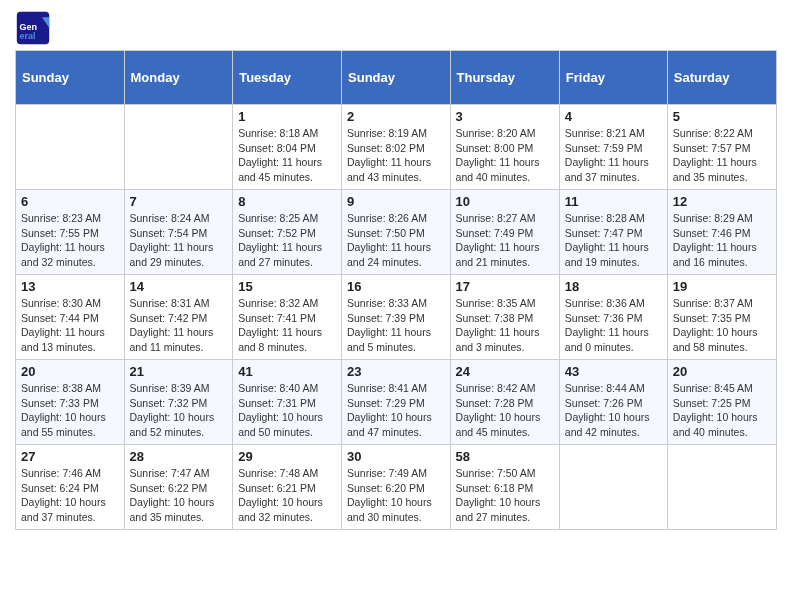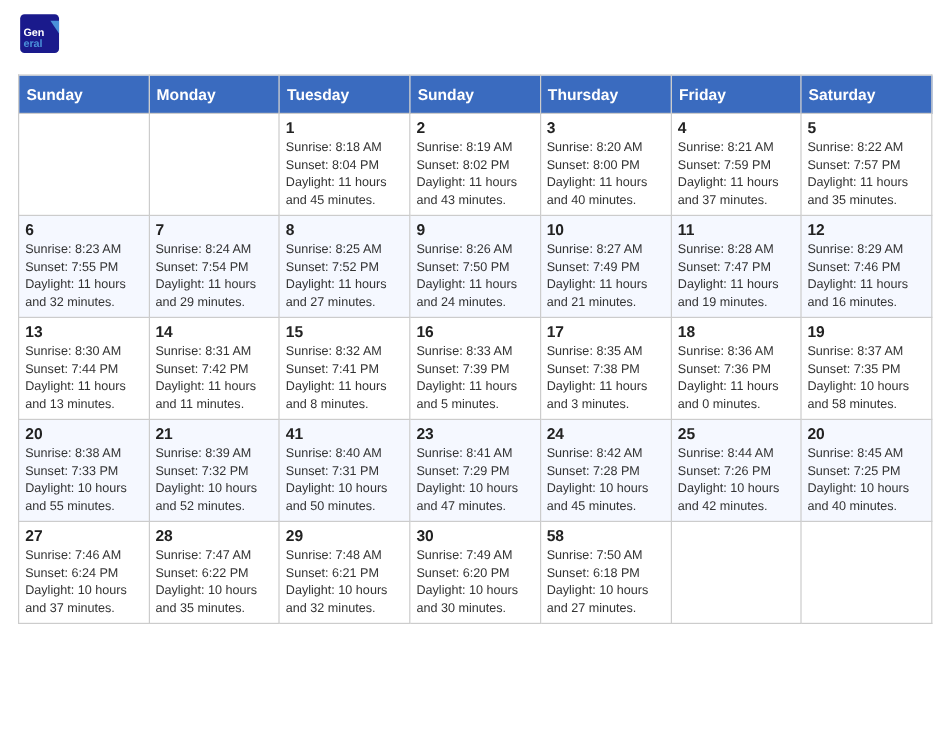--- a/index.html
+++ b/index.html
@@ -7,21 +7,21 @@
       font-family: Arial, sans-serif;
       background: #fff;
       width: 792px;
       min-height: 612px;
       padding: 10px 15px;
     }
     .header {
       display: flex;
       justify-content: space-between;
       align-items: flex-start;
-      margin-bottom: 16px;
+      margin-bottom: 4px;
     }
     .logo {
       display: flex;
       align-items: center;
       font-size: 18px;
       font-weight: bold;
       color: #1a1a8c;
     }
     .logo-icon {
       width: 36px;
@@ -43,21 +43,21 @@
     }
     .calendar {
       width: 100%;
       border-collapse: collapse;
       font-size: 11px;
     }
     .calendar th {
       background-color: #3a6bbf;
       color: #fff;
       text-align: left;
-      padding: 8px 6px;
+      padding: 19px 6px;
       font-size: 13px;
       border: 1px solid #ccc;
     }
     .calendar td {
       border: 1px solid #ccc;
       vertical-align: top;
       padding: 4px 5px;
       width: 112px;
       min-height: 70px;
       height: 85px;
@@ -215,21 +215,21 @@
         </td>
         <td>
           <span class="day-num">23</span>
           <div class="day-info">Sunrise: 8:41 AM<br>Sunset: 7:29 PM<br>Daylight: 10 hours and 47 minutes.</div>
         </td>
         <td>
           <span class="day-num">24</span>
           <div class="day-info">Sunrise: 8:42 AM<br>Sunset: 7:28 PM<br>Daylight: 10 hours and 45 minutes.</div>
         </td>
         <td>
-          <span class="day-num">25</span>
+          <span class="day-num">43</span>
           <div class="day-info">Sunrise: 8:44 AM<br>Sunset: 7:26 PM<br>Daylight: 10 hours and 42 minutes.</div>
         </td>
         <td>
           <span class="day-num">20</span>
           <div class="day-info">Sunrise: 8:45 AM<br>Sunset: 7:25 PM<br>Daylight: 10 hours and 40 minutes.</div>
         </td>
       </tr>
       <tr>
         <td>
           <span class="day-num">27</span>

